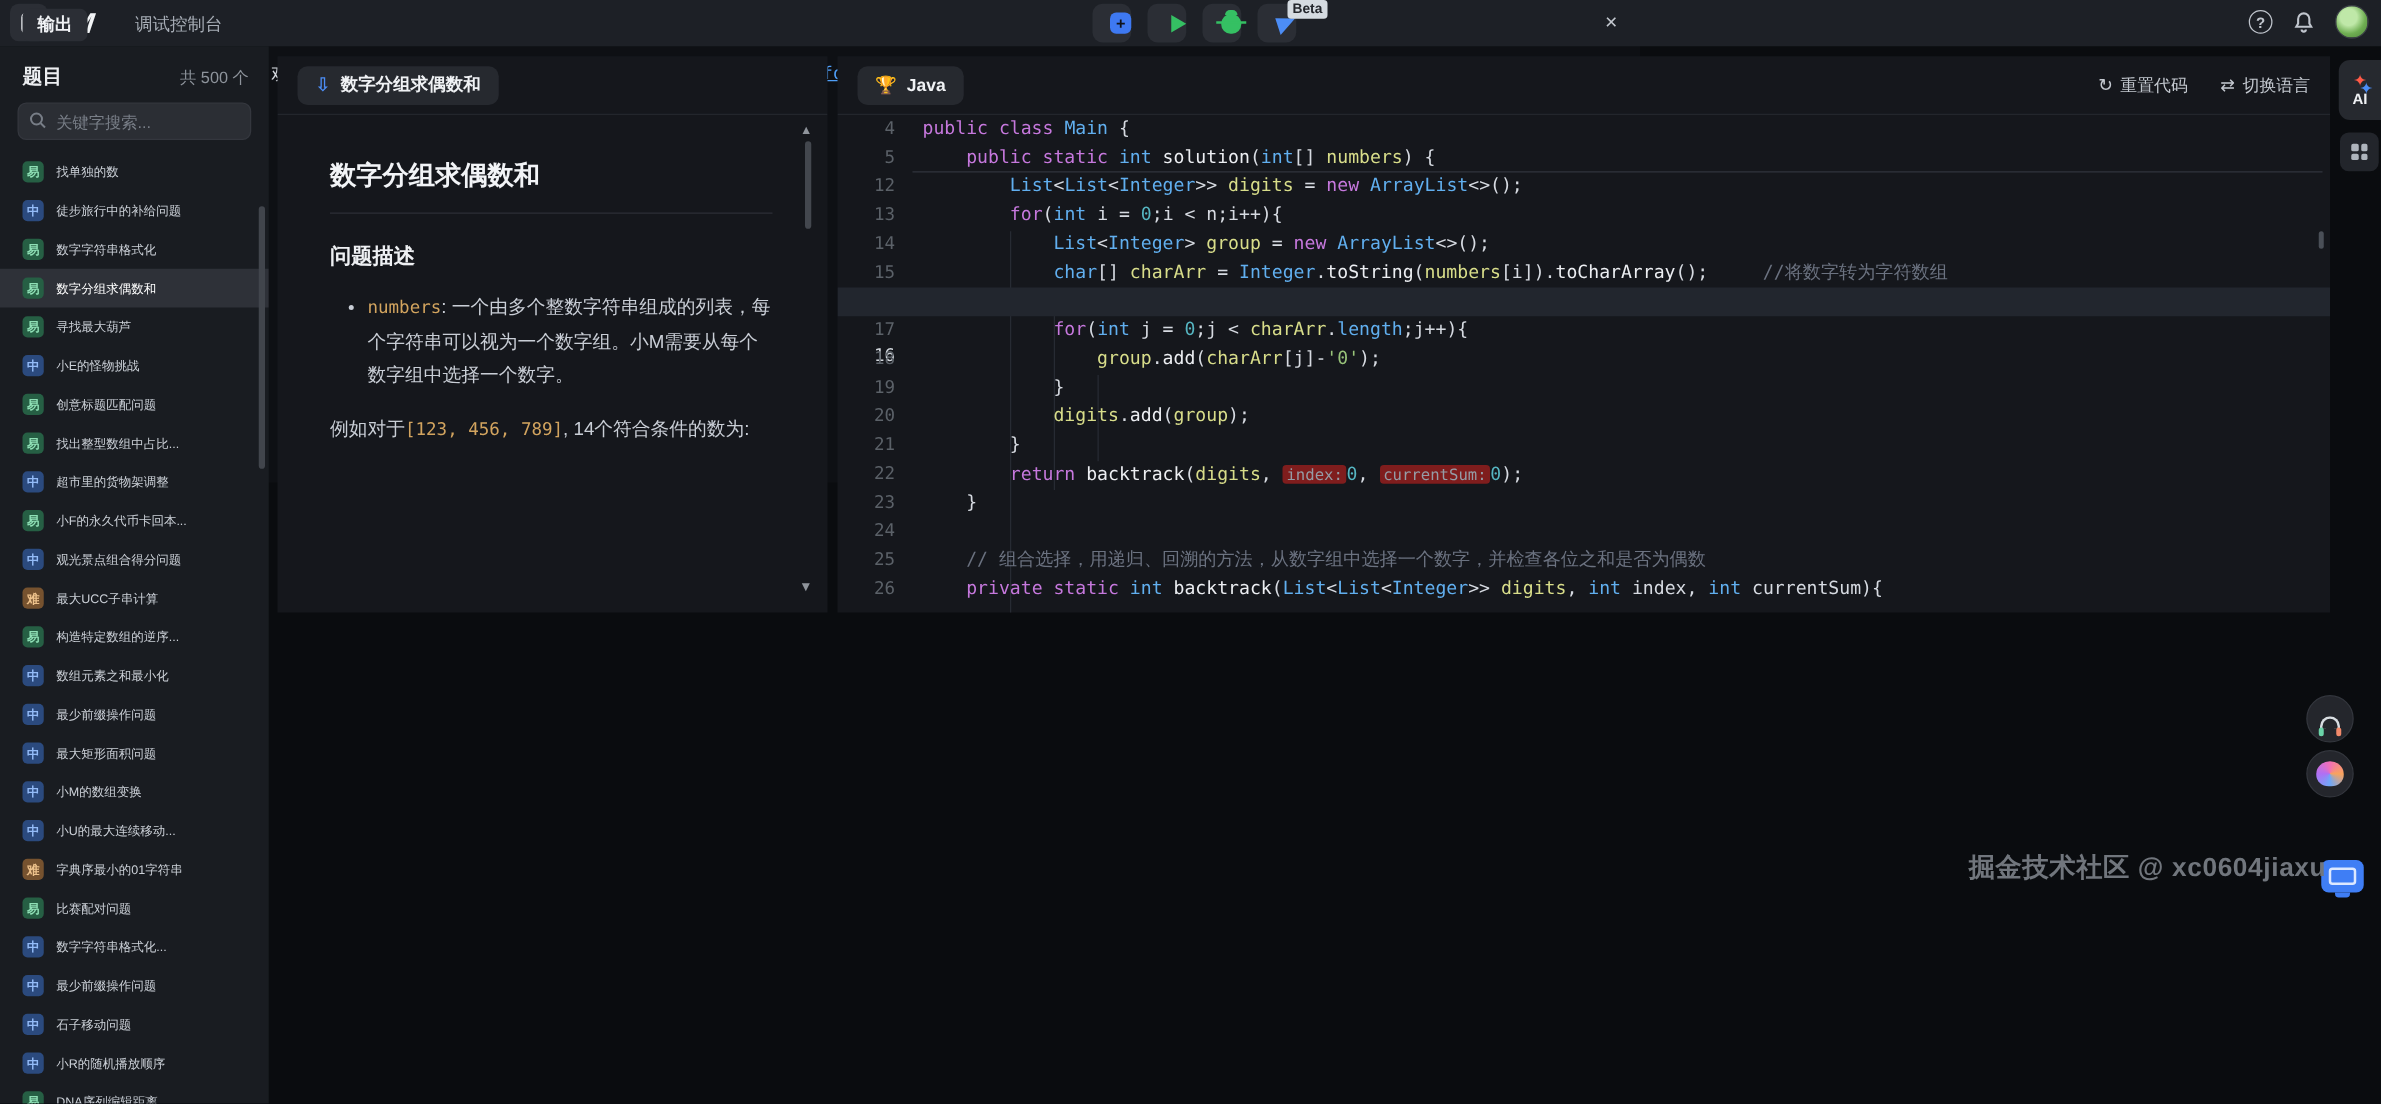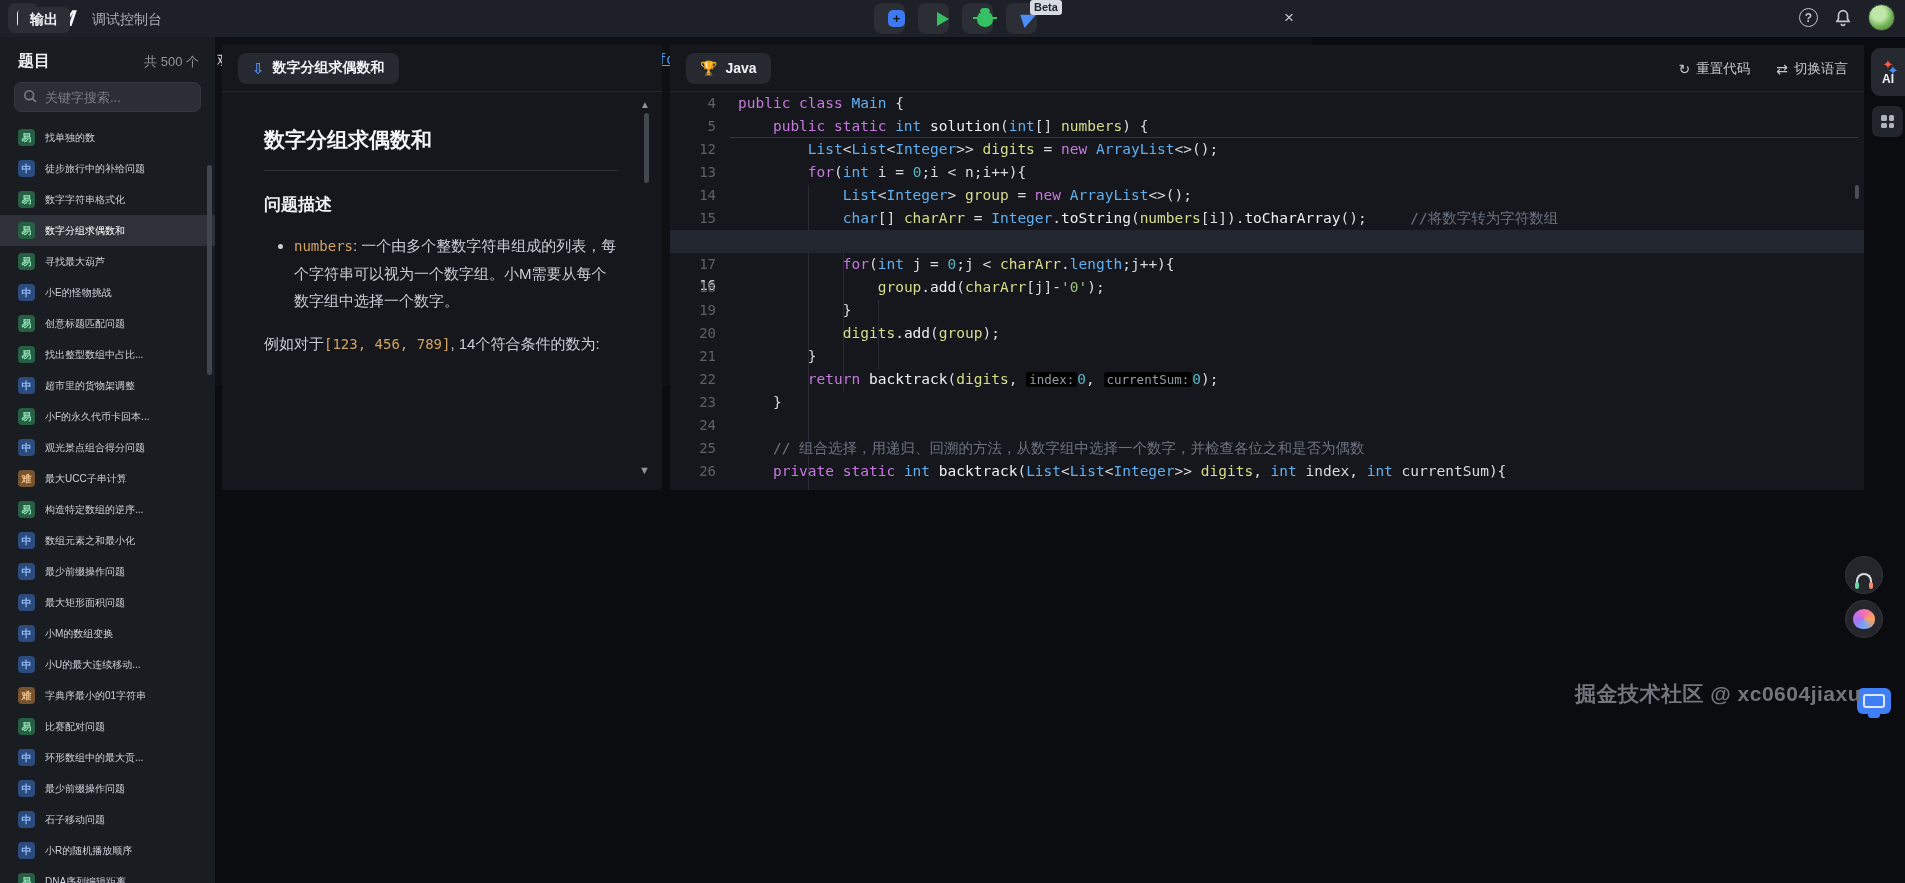--- a/index.html
+++ b/index.html
@@ -78,27 +78,27 @@
   .code-area { position:relative; height:398px; font-size:14.5px; }
   .code-row { display:flex; height:23px; line-height:23px; position:relative; }
   .code-row.active { background:#22262e; }
   .code-row.fold-above::before { content:""; position:absolute; left:60px; right:6px; top:-1px; border-top:1px solid #31353d; }
   .gutter { width:68px; flex:none; text-align:right; padding-right:22px; color:#5b6168; font-size:14px; user-select:none; }
   .code-row.active .gutter { color:#d2d7dd;margin-top:44px; }
   .code-text { white-space:pre; color:#d6dae1; }
   .tk-k { color:#c678dd; } .tk-y { color:#61afef; } .tk-f { color:#eceef2; font-weight:400; }
   .tk-v { color:#d8dd8a; } .tk-n { color:#56b6c2; } .tk-s { color:#98c379; }
   .tk-c { color:#6b7280; } .tk-p { color:#d6dae1; }
-  .tk-h { color:#959ca6; background:#000000; border-radius:3px; padding:0 3px; font-size:12.5px; }
+  .tk-h { color:#959ca6; background:#7f1d1d; border-radius:3px; padding:0 3px; font-size:12.5px; }
   .indent-guide { position:absolute; width:1px; background:#272b33; }
   .ed-scrollmark { position:absolute; right:5px; top:140px; width:4px; height:14px; background:#4a4f57; border-radius:2px; }
 
   
   .console-panel { left:222px; top:497px; width:1312px; height:386px; background:#0e1014; }
-  .console-tabs { height:40px; display:flex; align-items:center; gap:22px; padding:12px 18px; position:relative;text-align:right; }
+  .console-tabs { height:40px; display:flex; align-items:center; gap:38px; padding:12px 18px; position:relative;text-align:right; }
   .console-tab.active { background:#2b2e35; border-radius:6px; padding:4px 12px; font-size:14px; font-weight:700; color:#f0f2f5; cursor:pointer; }
   .console-tab { font-size:14px; color:#a7adb6; cursor:pointer; }
   .console-close { position:absolute; right:18px; top:9px; color:#c3c8cf; font-size:17px; cursor:pointer; line-height:1; }
   .console-body { padding:8px 18px; font-size:14px; line-height:22.5px; color:#d6dae0; }
   .console-line a { color:#4f9ef7; text-decoration:underline; cursor:pointer; }
   .caret { width:2px; height:20px; background:#e8eaee; margin-top:4px; animation:blink 1.1s steps(1) infinite; }
   @keyframes blink { 50% { opacity:0; } }
 
   
   .ai-rail-btn { position:absolute; right:0; top:48px; width:34px; height:48px; background:#26292f; border-radius:9px 0 0 9px; display:flex; flex-direction:column; align-items:center; justify-content:center; gap:1px; cursor:pointer; }
@@ -251,21 +251,21 @@
         <div class="p-item">
           <span class="badge hard">难</span>
           <span class="p-label">字典序最小的01字符串</span>
         </div>
         <div class="p-item">
           <span class="badge easy">易</span>
           <span class="p-label">比赛配对问题</span>
         </div>
         <div class="p-item">
           <span class="badge mid">中</span>
-          <span class="p-label">环形数组中的最大贡...</span>
+          <span class="p-label">数字字符串格式化...</span>
         </div>
         <div class="p-item">
           <span class="badge mid">中</span>
           <span class="p-label">最少前缀操作问题</span>
         </div>
         <div class="p-item">
           <span class="badge mid">中</span>
           <span class="p-label">石子移动问题</span>
         </div>
         <div class="p-item">

